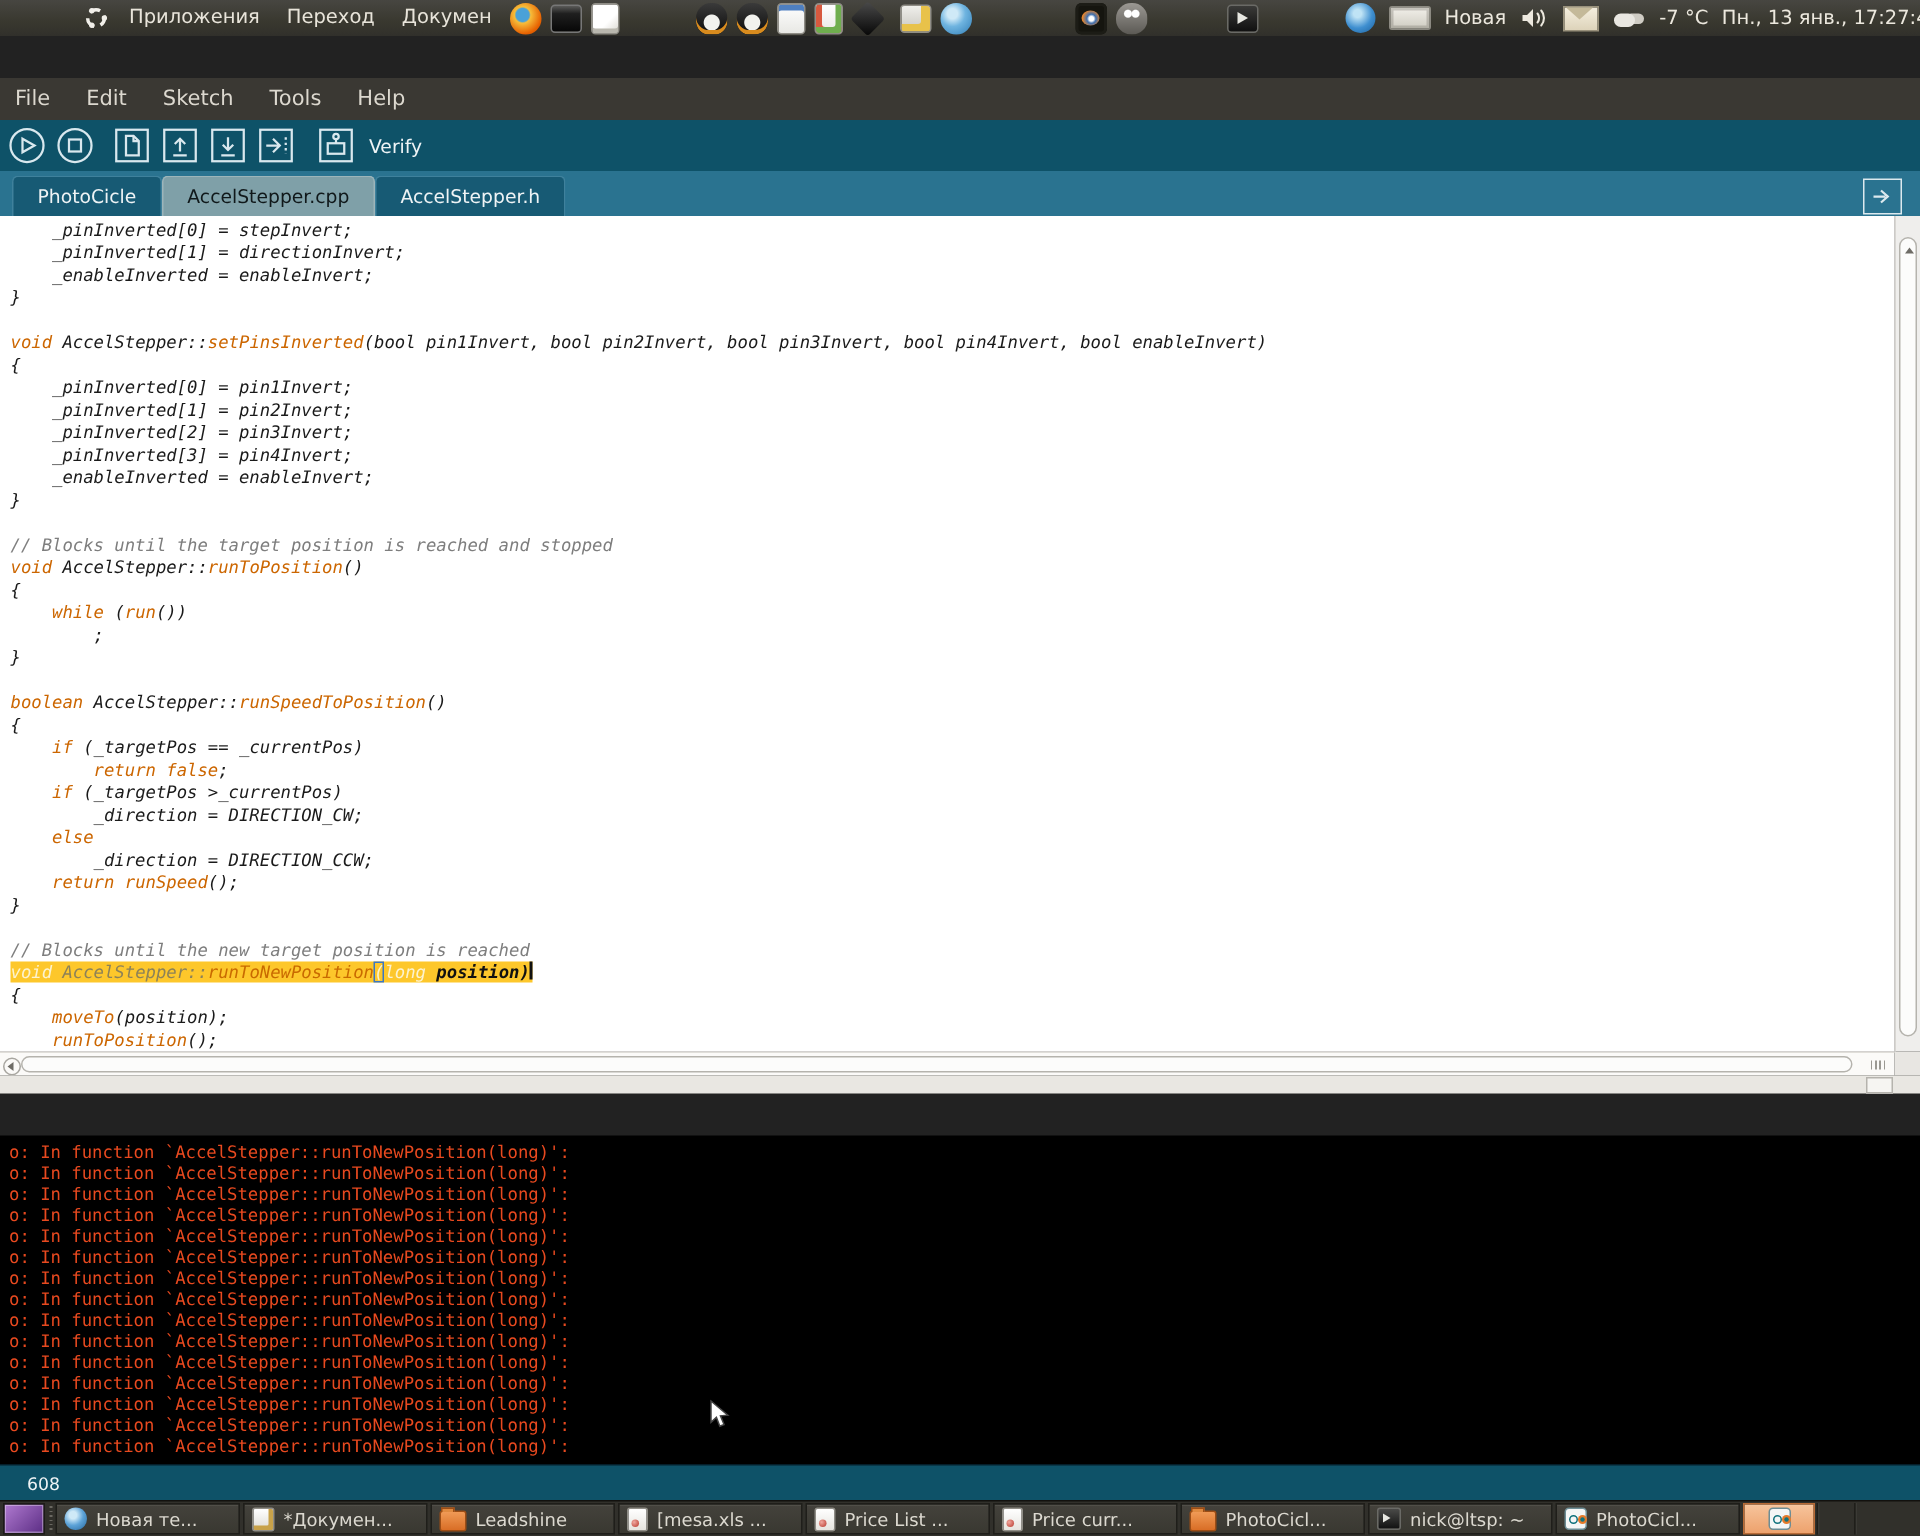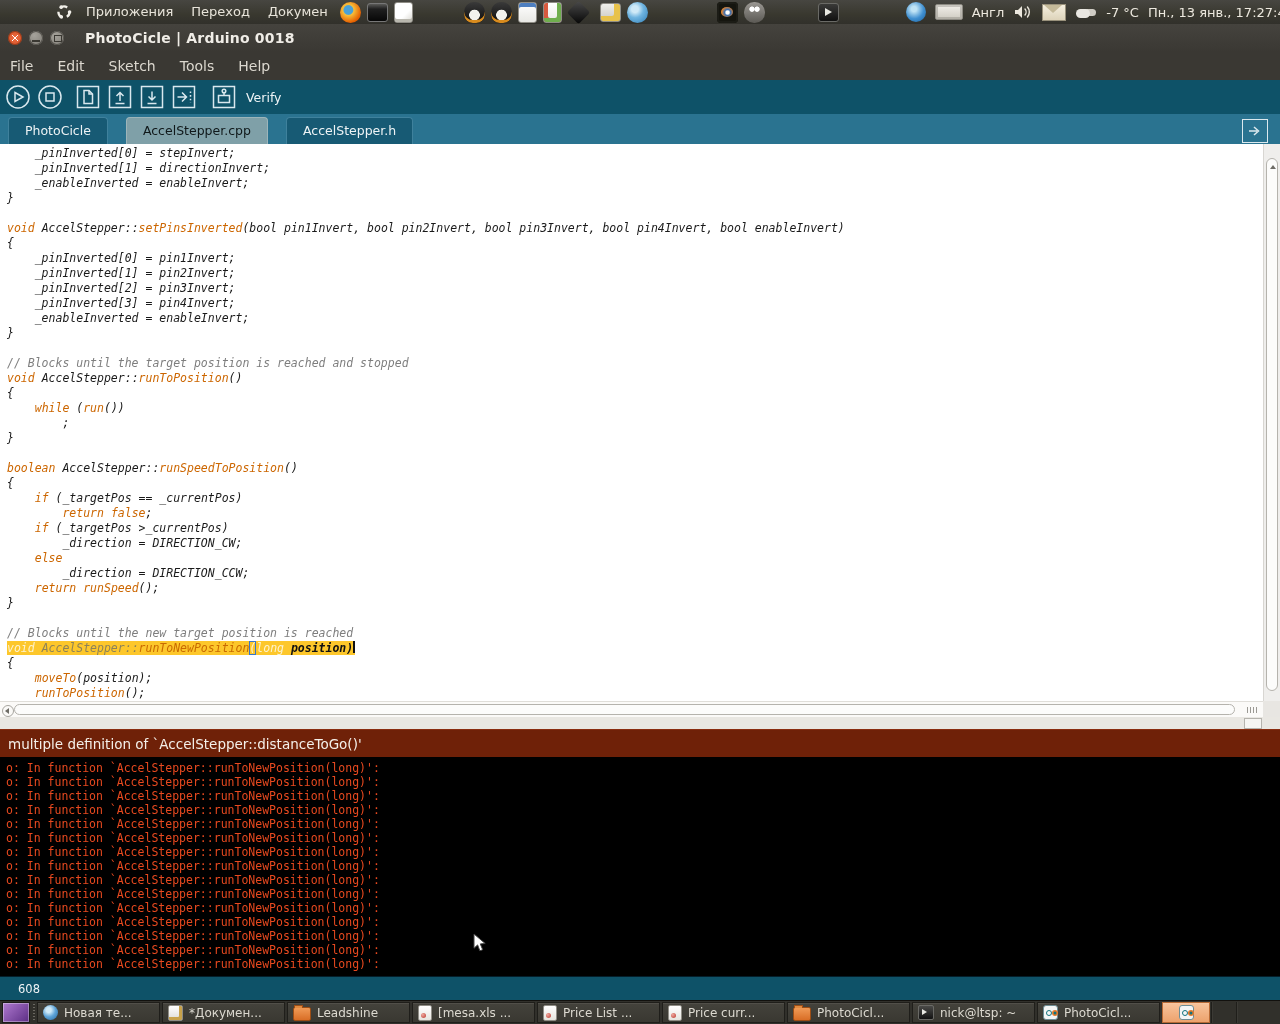--- a/index.html
+++ b/index.html
@@ -68,21 +68,21 @@
   .menubar span{cursor:default;}
 
   
   .toolbar{left:0;top:80px;width:1280px;height:34px;background:#0e5268;display:flex;align-items:center;gap:4px;padding-left:4px;box-sizing:border-box;}
   .tbtn{width:28px;height:28px;display:flex;align-items:center;justify-content:center;}
   .tb-label{color:#eef4f6;font-size:12.5px;margin-left:4px;}
   .tbtn svg{stroke:#d9e8ee;fill:none;stroke-width:1.5;}
 
   
   .tabbar{left:0;top:114px;width:1280px;height:30px;background:#2a7390;display:flex;align-items:flex-end;padding-left:8px;box-sizing:border-box;position:absolute;}
-  .tab{height:26px;line-height:26px;padding:0 16px;margin-right:18px;border-radius:4px 4px 0 0;
+  .tab{height:26px;line-height:26px;padding:0 16px;margin-right:0;border-radius:4px 4px 0 0;
     background:#175a74;color:#eef3f5;font-size:12.5px;border:1px solid #3f819c;border-bottom:none;}
   .tab.active{background:#7fa0a8;color:#10181a;border-color:#9db5ba;}
   .tab-more{position:absolute;right:12px;top:5px;width:24px;height:22px;border:1.5px solid #dce9ee;
     display:flex;align-items:center;justify-content:center;}
   .tab-more svg{stroke:#dce9ee;fill:none;stroke-width:1.5;}
 
   
   .editor{left:0;top:144px;width:1263px;height:557px;background:#ffffff;overflow:hidden;
     font-family:"DejaVu Sans Mono","Liberation Mono",monospace;font-size:11.5px;line-height:15px;white-space:pre;
     padding:2px 0 0 7px;box-sizing:border-box;color:#1a1a1a;}
@@ -183,42 +183,36 @@
           <span class="licon li-draw" style="margin-left: 8px;"></span>
           <span class="licon li-chromium"></span>
           <span class="licon li-blender" style="margin-left: 66px;"></span>
           <span class="licon li-gimp"></span>
           <span class="licon li-file-manager" style="margin-left: 50px;"></span>
         </span>
     </div>
     <div class="panel-right">
       <span class="tray-thunderbird"></span>
       <span class="tray-kbd"></span>
-      <span class="tray-text">Англ</span>
+      <span class="tray-text">Новая</span>
       <svg class="tray-icon-svg" width="20" height="16" viewBox="0 0 20 16">
         <path d="M2 6h3l4-4v12l-4-4H2z" fill="#ece8de"></path>
         <path d="M12 5c1.4 1.6 1.4 4.4 0 6M14.5 3c2.4 2.7 2.4 7.3 0 10" stroke="#ece8de" stroke-width="1.4" fill="none" stroke-linecap="round"></path>
       </svg>
       <span class="tray-envelope"></span>
       <span class="tray-weather"></span>
       <span class="tray-text">-7 °C</span>
       <span class="tray-text">Пн., 13 янв., 17:27:41</span>
       <svg class="tray-icon-svg" width="16" height="16" viewBox="0 0 16 16">
         <circle cx="8" cy="8.5" r="5.4" fill="none" stroke="#ece8de" stroke-width="1.6" stroke-dasharray="24 5" stroke-dashoffset="-13"></circle>
         <path d="M8 2v6" stroke="#ece8de" stroke-width="1.8" stroke-linecap="round"></path>
       </svg>
     </div>
   </div>
 
-  <div class="abs titlebar">
-    <span class="winbtn close"></span>
-    <span class="winbtn min"></span>
-    <span class="winbtn max"></span>
-    <span class="win-title">PhotoCicle | Arduino 0018</span>
-  </div>
 
   <div class="abs menubar" id="menubar">
       <span>File</span>
       <span>Edit</span>
       <span>Sketch</span>
       <span>Tools</span>
       <span>Help</span>
     </div>
 
   <div class="abs toolbar">
@@ -289,23 +283,20 @@
   <div class="abs hscroll">
     <span class="hleft"></span>
     <span class="hthumb"></span>
     <span class="hgrip"></span>
   </div>
   <div class="abs scroll-corner"></div>
   <div class="abs editor-strip">
       <span class="strip-box"></span>
     </div>
 
-  <div class="abs statusbar">
-    <span>multiple definition of `AccelStepper::distanceToGo()'</span>
-  </div>
 
   <div class="abs console" id="console"><div class="console-line">o: In function `AccelStepper::runToNewPosition(long)':</div><div class="console-line">o: In function `AccelStepper::runToNewPosition(long)':</div><div class="console-line">o: In function `AccelStepper::runToNewPosition(long)':</div><div class="console-line">o: In function `AccelStepper::runToNewPosition(long)':</div><div class="console-line">o: In function `AccelStepper::runToNewPosition(long)':</div><div class="console-line">o: In function `AccelStepper::runToNewPosition(long)':</div><div class="console-line">o: In function `AccelStepper::runToNewPosition(long)':</div><div class="console-line">o: In function `AccelStepper::runToNewPosition(long)':</div><div class="console-line">o: In function `AccelStepper::runToNewPosition(long)':</div><div class="console-line">o: In function `AccelStepper::runToNewPosition(long)':</div><div class="console-line">o: In function `AccelStepper::runToNewPosition(long)':</div><div class="console-line">o: In function `AccelStepper::runToNewPosition(long)':</div><div class="console-line">o: In function `AccelStepper::runToNewPosition(long)':</div><div class="console-line">o: In function `AccelStepper::runToNewPosition(long)':</div><div class="console-line">o: In function `AccelStepper::runToNewPosition(long)':</div></div>
 
   <div class="abs linebar">
     <span>608</span>
   </div>
 
   <div class="abs taskbar" id="taskbar">
       <span class="show-desktop"></span>
       <span class="task-sep"></span>

